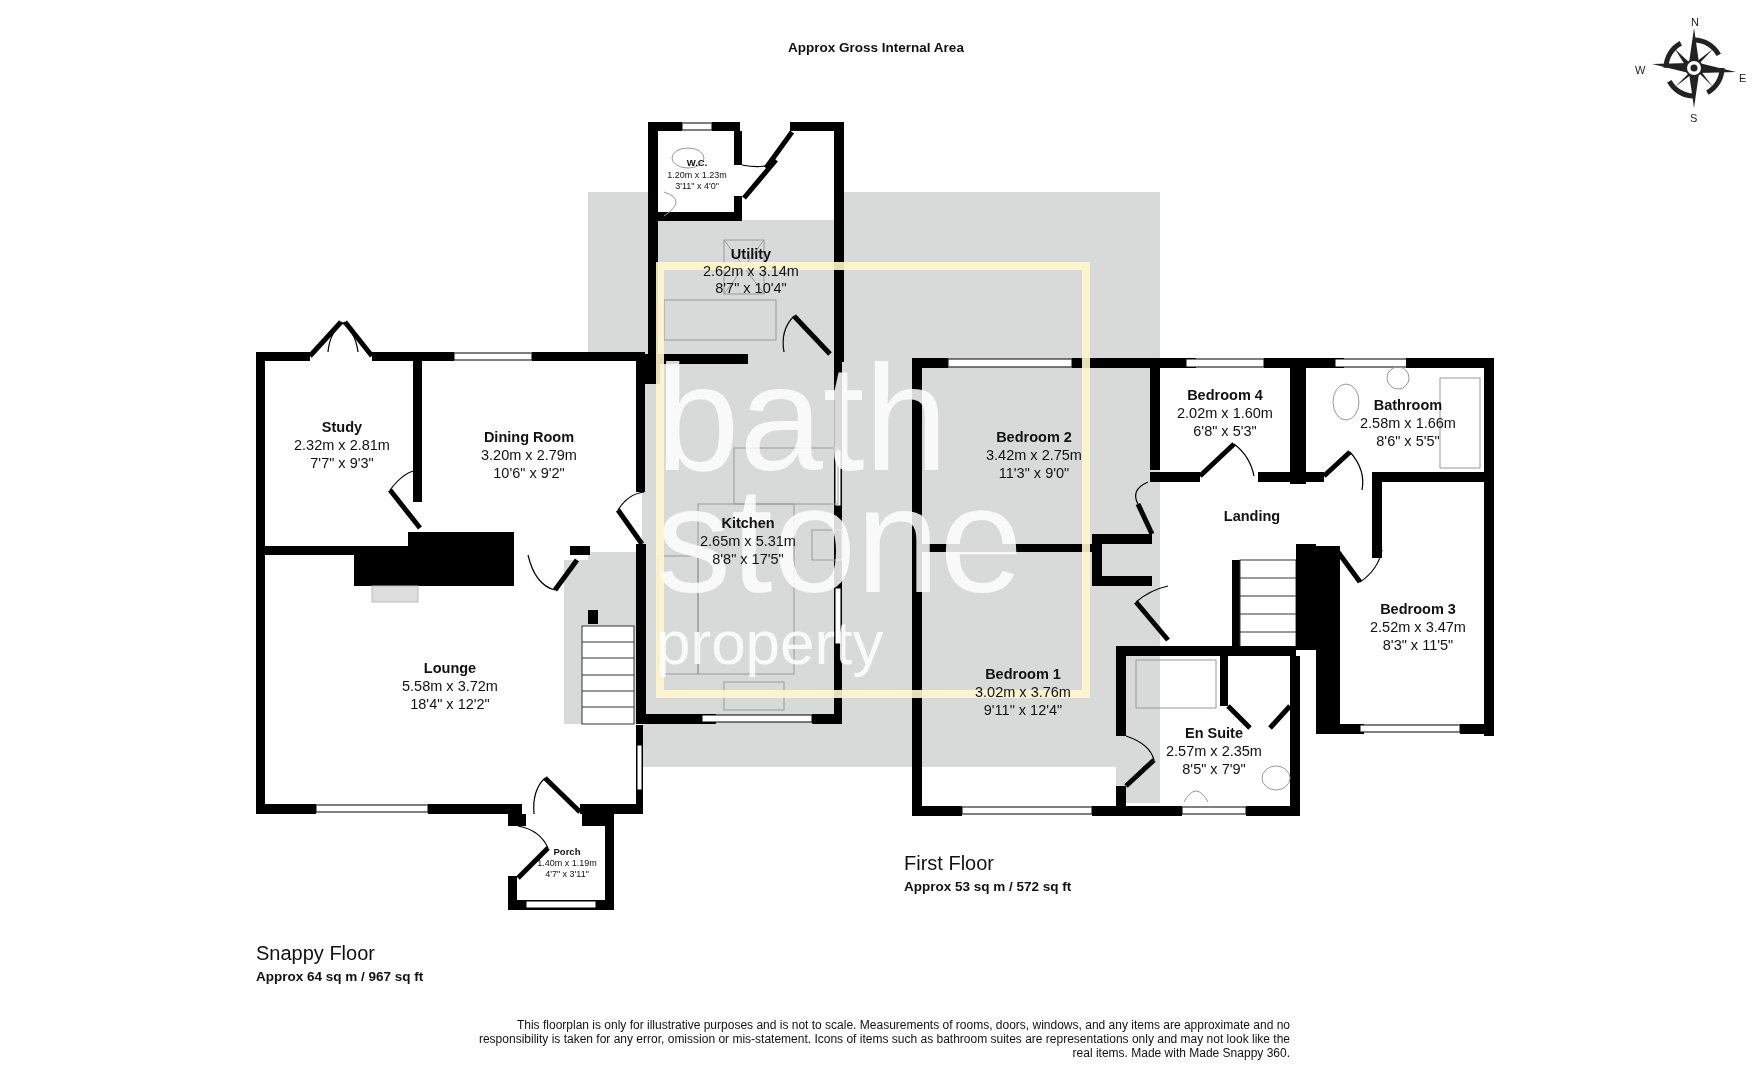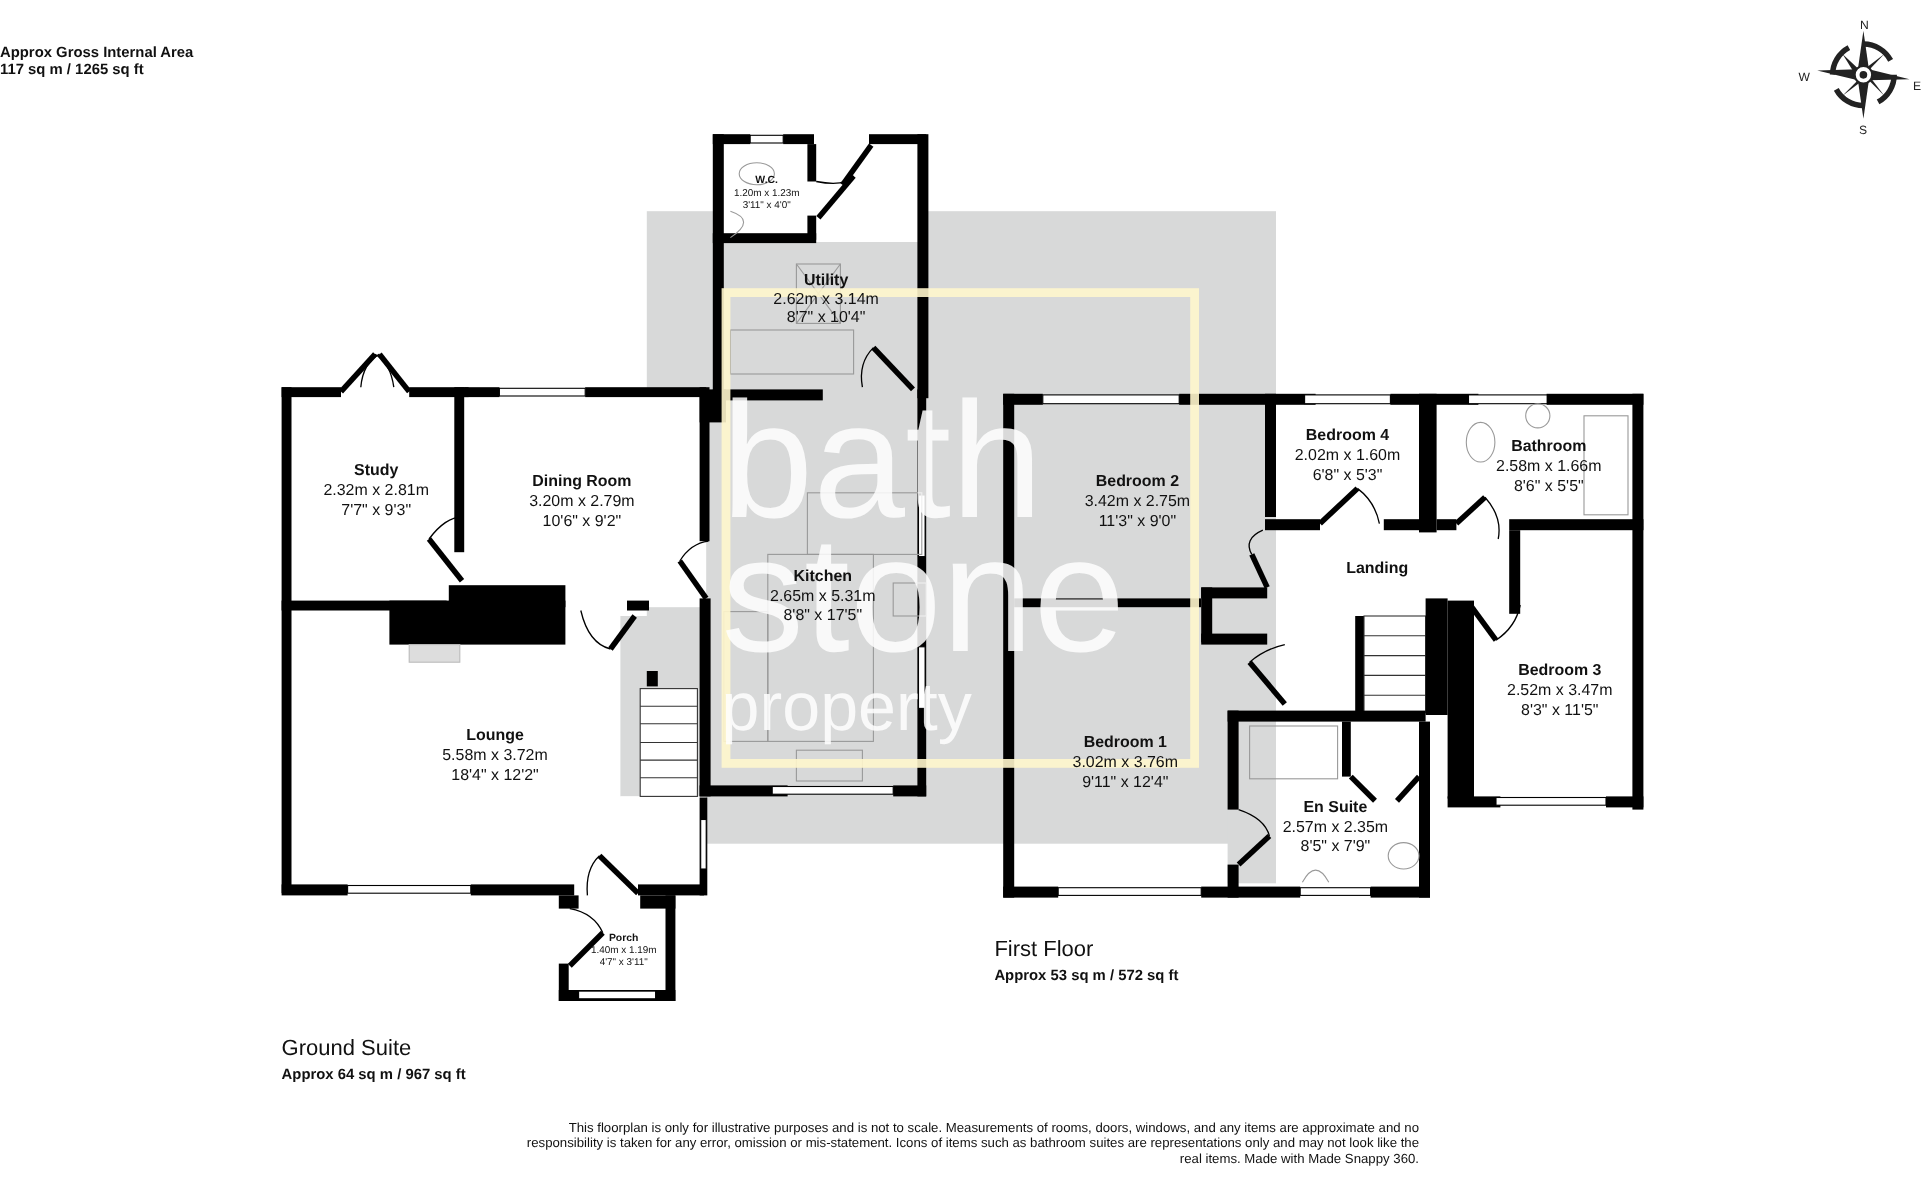--- a/index.html
+++ b/index.html
@@ -1,38 +1,37 @@
 <!DOCTYPE html>
 <html><head>
 <meta charset="utf-8">
 <style>
   html,body{margin:0;padding:0;background:#fff;}
   body{width:1752px;height:1080px;position:relative;overflow:hidden;font-family:"Liberation Sans",sans-serif;color:#111;}
   .abs{position:absolute;}
-  .title{left:0;width:1752px;top:40px;text-align:left;font-weight:bold;font-size:13.5px;line-height:15px;}
+  .title{left:0;width:1752px;top:40px;text-align:center;font-weight:bold;font-size:13.5px;line-height:15px;}
   .floor-label{font-size:20px;}
   .floor-area{font-weight:bold;font-size:13.5px;text-align:right;}
   .disclaimer{left:470px;width:820px;top:1018px;text-align:right;font-size:12px;line-height:14px;}
   svg text{font-family:"Liberation Sans",sans-serif;}
   .rn{font-weight:bold;font-size:14.5px;text-anchor:middle;fill:#111;}
   .rd{font-size:14.5px;text-anchor:middle;fill:#111;}
   .rn-s{font-weight:bold;font-size:9.5px;text-anchor:middle;fill:#111;}
   .rd-s{font-size:9px;text-anchor:middle;fill:#111;}
   .wall{fill:#000;}
   .win{fill:#fff;stroke:#000;stroke-width:1;}
   .fix{fill:none;stroke:#999;stroke-width:1;}
   .door{fill:none;stroke:#000;stroke-width:1.2;}
   .dleaf{stroke:#000;stroke-width:5;}
 </style>
 </head>
 <body>
 
 <div class="abs title">
   <div>Approx Gross Internal Area</div>
-  <div>117 sq m / 1265 sq ft</div>
 </div>
 
 <svg class="abs" style="left:1630px;top:8px" width="120" height="115">
   <circle cx="64" cy="60" r="28" fill="none" stroke="#222" stroke-width="5" stroke-dasharray="30 14"></circle>
   <polygon points="64,20 69,55 64,60 59,55" fill="#222"></polygon>
   <polygon points="64,100 59,65 64,60 69,65" fill="#222"></polygon>
   <polygon points="22,56 59,55 64,60 59,65" fill="#222"></polygon>
   <polygon points="106,64 69,65 64,60 69,55" fill="#222"></polygon>
   <polygon points="45,41 62,57 64,60 58,62" fill="#222"></polygon>
   <polygon points="83,41 67,58 64,60 66,54" fill="#222"></polygon>
@@ -300,21 +299,21 @@
     <text class="rd" x="1023" y="715">9'11" x 12'4"</text>
   </g>
   <g>
     <text class="rn" x="1214" y="738">En Suite</text>
     <text class="rd" x="1214" y="756">2.57m x 2.35m</text>
     <text class="rd" x="1214" y="774">8'5" x 7'9"</text>
   </g>
 </svg>
 
 <div class="abs" style="left:256px;top:942px;">
-  <div class="floor-label">Ground Suite</div>
+  <div class="floor-label">Snappy Floor</div>
   <div class="floor-area" style="margin-top:4px">Approx 64 sq m / 967 sq ft</div>
 </div>
 
 <div class="abs" style="left:904px;top:852px;">
   <div class="floor-label">First Floor</div>
   <div class="floor-area" style="margin-top:4px">Approx 53 sq m / 572 sq ft</div>
 </div>
 
 <div class="abs disclaimer">This floorplan is only for illustrative purposes and is not to scale. Measurements of rooms, doors, windows, and any items are approximate and no responsibility is taken for any error, omission or mis-statement. Icons of items such as bathroom suites are representations only and may not look like the real items. Made with Made Snappy 360.</div>
 

